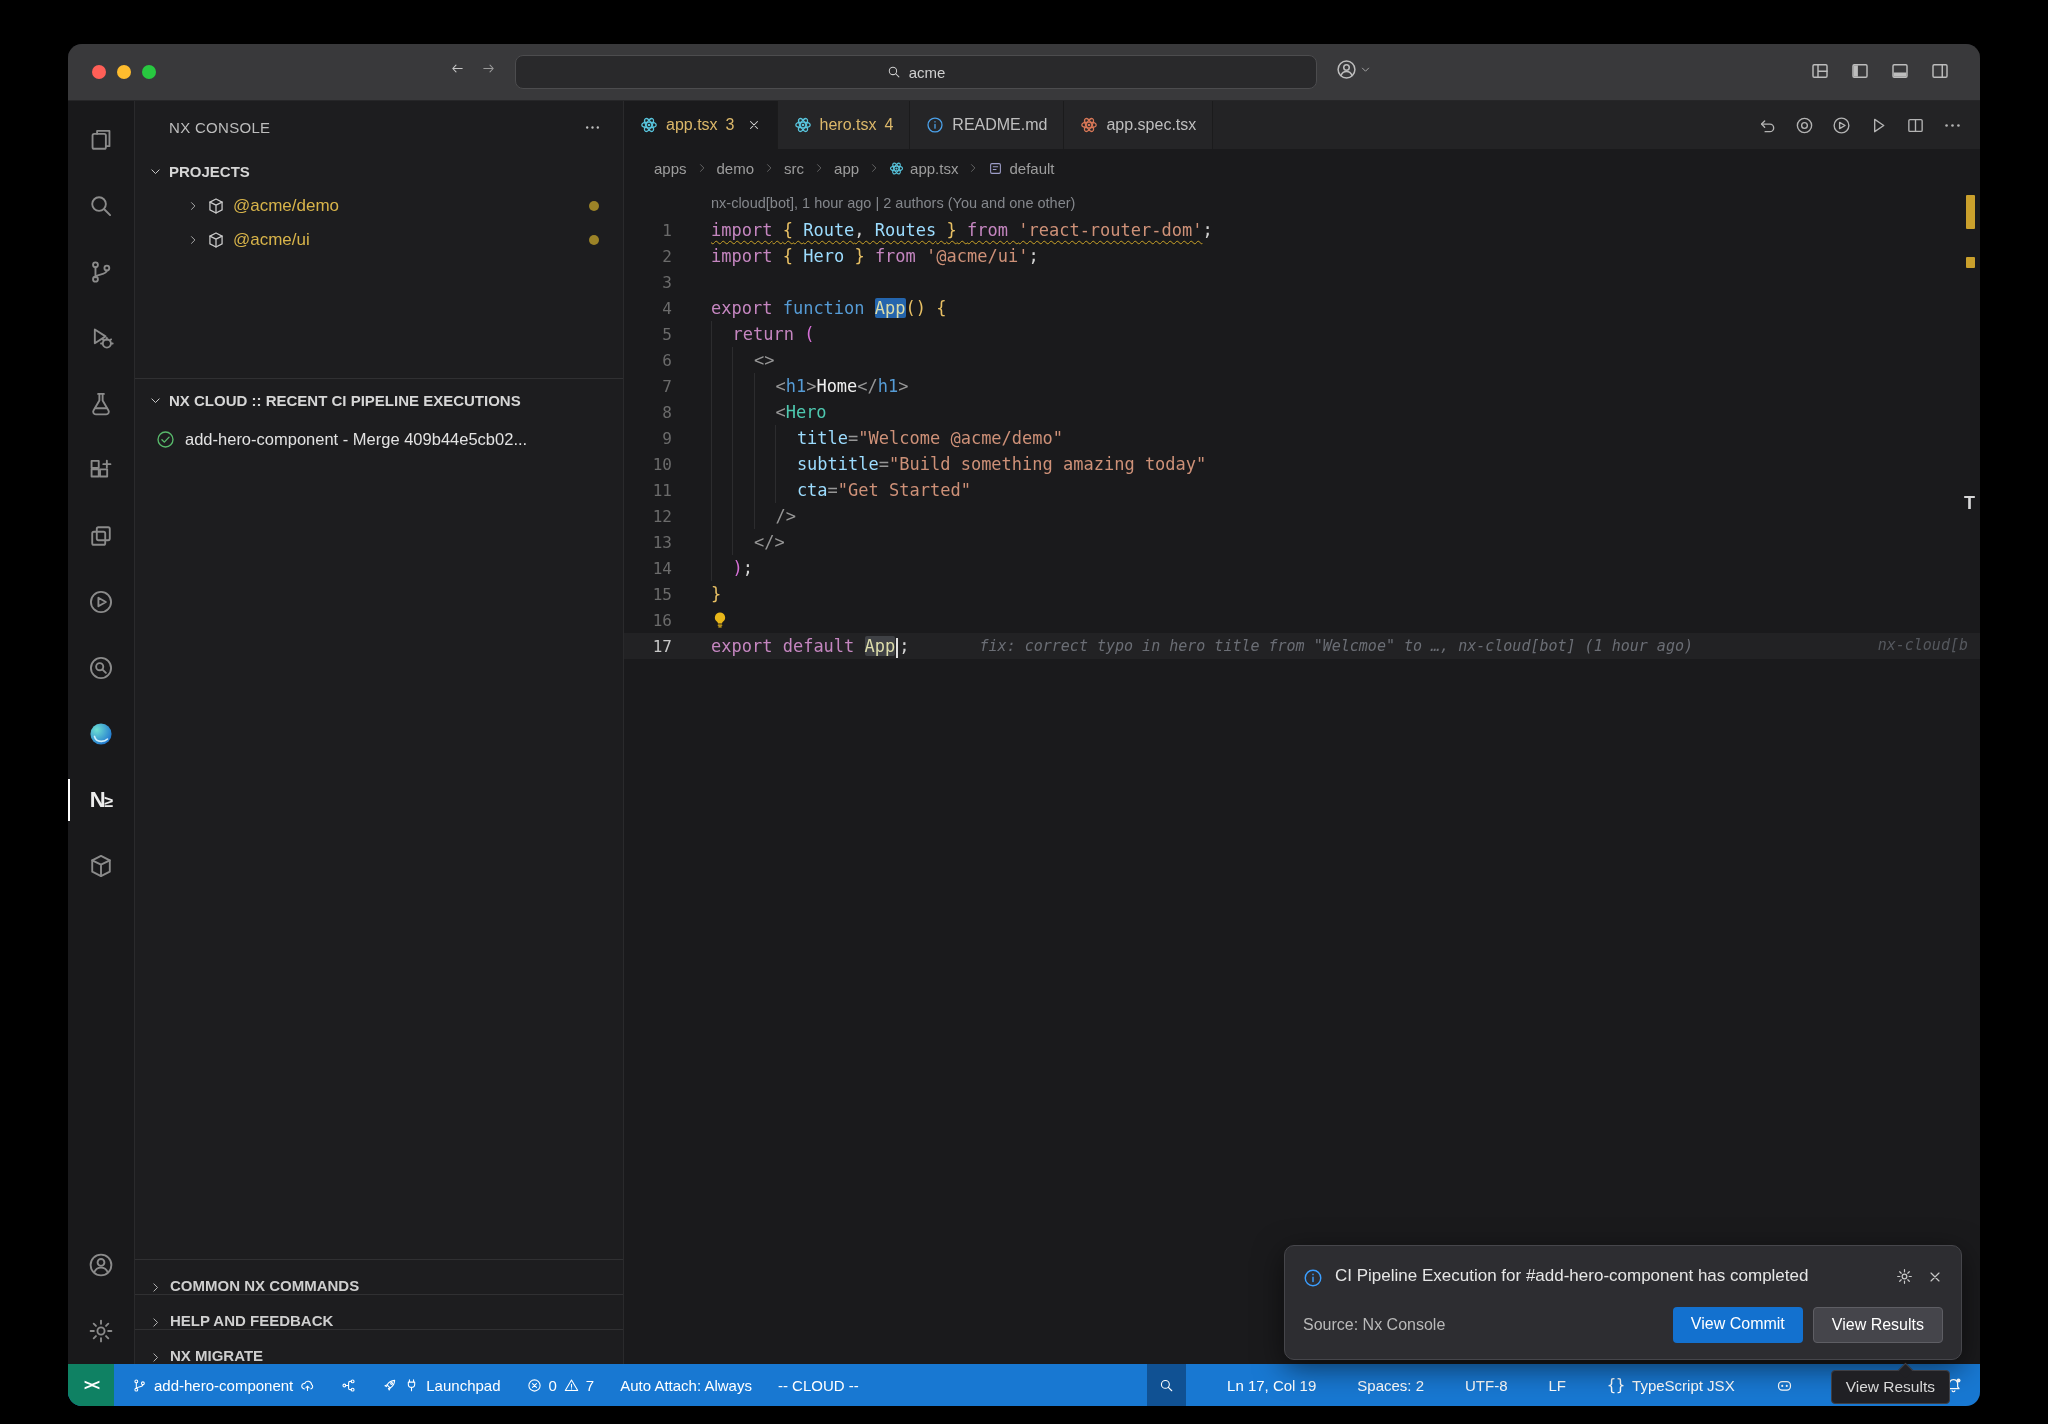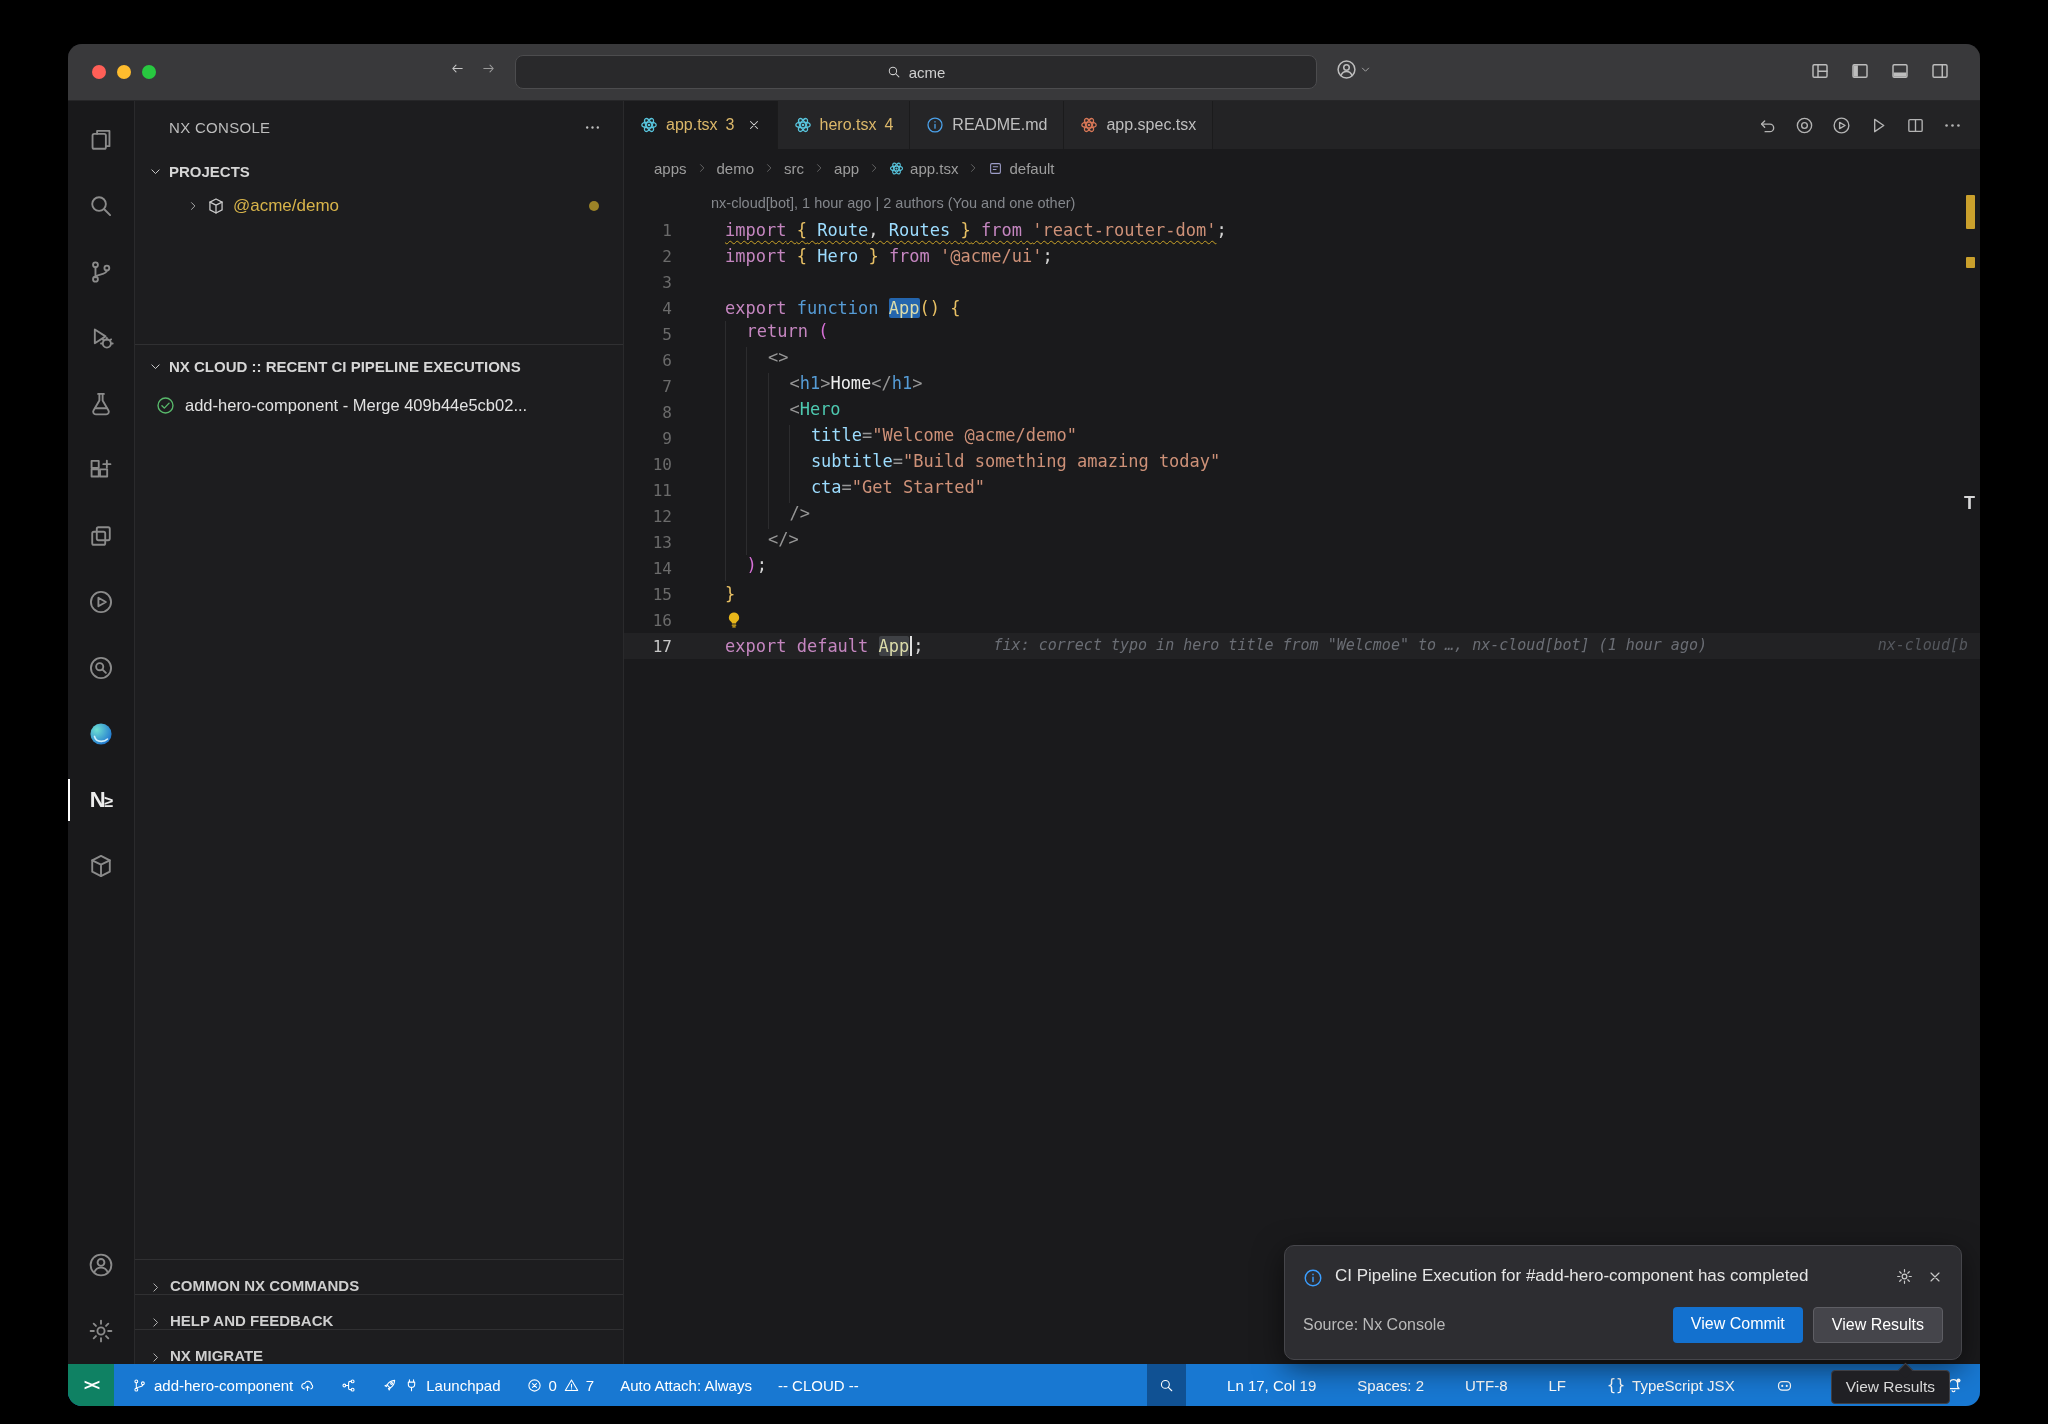--- a/index.html
+++ b/index.html
@@ -63,21 +63,21 @@
   .breadcrumbs .sep{color:#6f6f6f;display:flex;align-items:center;}
   .crumb{display:flex;align-items:center;gap:6px;}
   
   .code-area{flex:1;position:relative;overflow:hidden;font-family:"DejaVu Sans Mono",monospace;}
   .blame-top{margin:8px 0 0 87px;height:22px;font-size:14.5px;color:#84878c;
              font-family:"Liberation Sans","DejaVu Sans",sans-serif;}
   .cline{height:26px;display:flex;align-items:center;font-size:17px;white-space:pre;}
   .cline.active{background:rgba(255,255,255,.035);}
   .lnum{width:48px;flex:0 0 48px;text-align:right;color:#6b6b6b;font-size:16px;}
   .cline.active .lnum{color:#c8c8c8;}
-  .lcontent{margin-left:53px;display:flex;white-space:pre;}
+  .lcontent{margin-left:39px;display:flex;align-items:center;white-space:pre;}
   .ig{display:inline-block;width:2ch;height:26px;border-left:1px solid #2c2c2e;}
   .t-kw{color:#C586C0}.t-kw2{color:#569CD6}.t-var{color:#9CDCFE}.t-fn{color:#DCDCAA}
   .t-str{color:#CE9178}.t-b1{color:#e8c064}.t-b2{color:#d670d6}.t-pu{color:#969696}
   .t-tag{color:#569CD6}.t-comp{color:#4EC9B0}.t-tx{color:#efefef}.t-pl{color:#d4d4d4}
   .t-sel{background:#2465ad;border-radius:2px}.t-hl{background:#3f4145;border-radius:2px}
   .squig{text-decoration:underline;text-decoration-style:wavy;text-decoration-color:#c9a227;
          text-decoration-thickness:1.2px;text-underline-offset:4px;}
   .caret{display:inline-block;width:2px;height:20px;background:#e0e0e0;margin:0 1px -3px 1px;}
   .inline-blame{margin-left:70px;color:#6b6e75;font-style:italic;font-size:15px;}
   .right-clip{position:absolute;right:12px;top:449px;color:#55585e;font-style:italic;font-size:15px;}
@@ -317,20 +317,35 @@
               </span>
      <span class="ico" style="color:#c8c8c8">
                 <svg width="18" height="18" viewBox="0 0 16 16" fill="none" stroke="currentColor" stroke-width="1.15" stroke-linecap="round" stroke-linejoin="round">
                   <path d="M8 1.8l5.4 2.7v7L8 14.2l-5.4-2.7v-7z"></path>
                   <path d="M2.6 4.5L8 7.2l5.4-2.7M8 7.2v7"></path>
                 </svg>
               </span>
      <span class="lbl">@acme/demo</span>
      <span class="dot"></span>
    </div>
+            <div class="tree-item">
+     <span class="ico" style="color:#bdbdbd">
+                <svg width="12" height="12" viewBox="0 0 16 16" fill="none" stroke="currentColor" stroke-width="1.15" stroke-linecap="round" stroke-linejoin="round">
+                  <path d="M6 3.5L10.5 8 6 12.5"></path>
+                </svg>
+              </span>
+     <span class="ico" style="color:#c8c8c8">
+                <svg width="18" height="18" viewBox="0 0 16 16" fill="none" stroke="currentColor" stroke-width="1.15" stroke-linecap="round" stroke-linejoin="round">
+                  <path d="M8 1.8l5.4 2.7v7L8 14.2l-5.4-2.7v-7z"></path>
+                  <path d="M2.6 4.5L8 7.2l5.4-2.7M8 7.2v7"></path>
+                </svg>
+              </span>
+     <span class="lbl">@acme/ui</span>
+     <span class="dot"></span>
+   </div>
           </div>
         <div class="proj-spacer"></div>
 
         <div class="nxcloud">
           <div class="section-header">
             <span class="ico">
                 <svg width="13" height="13" viewBox="0 0 16 16" fill="none" stroke="currentColor" stroke-width="1.15" stroke-linecap="round" stroke-linejoin="round">
                   <path d="M3.5 6l4.5 4.5L12.5 6"></path>
                 </svg>
               </span>

